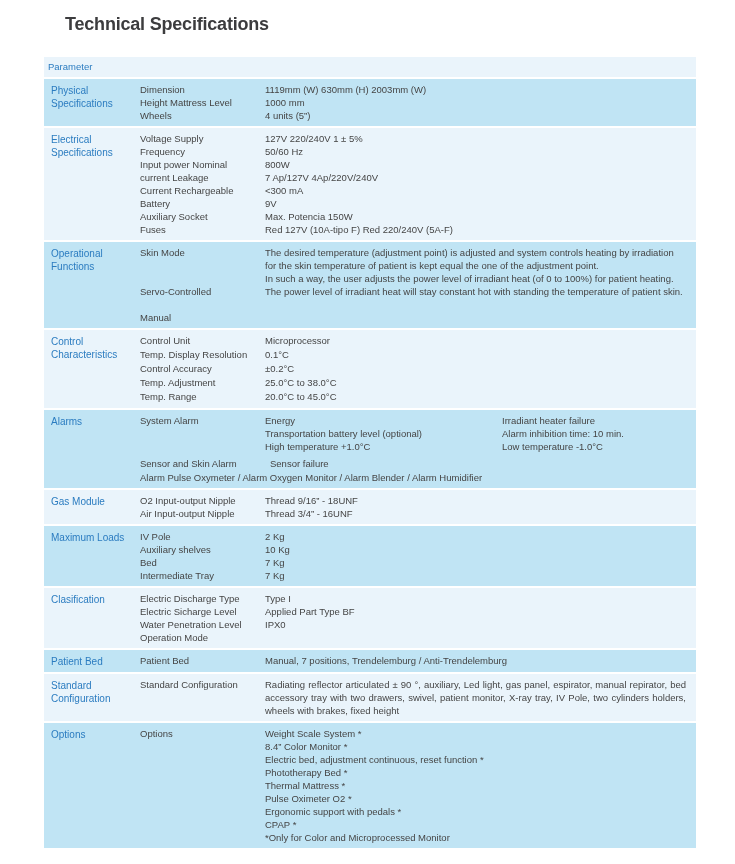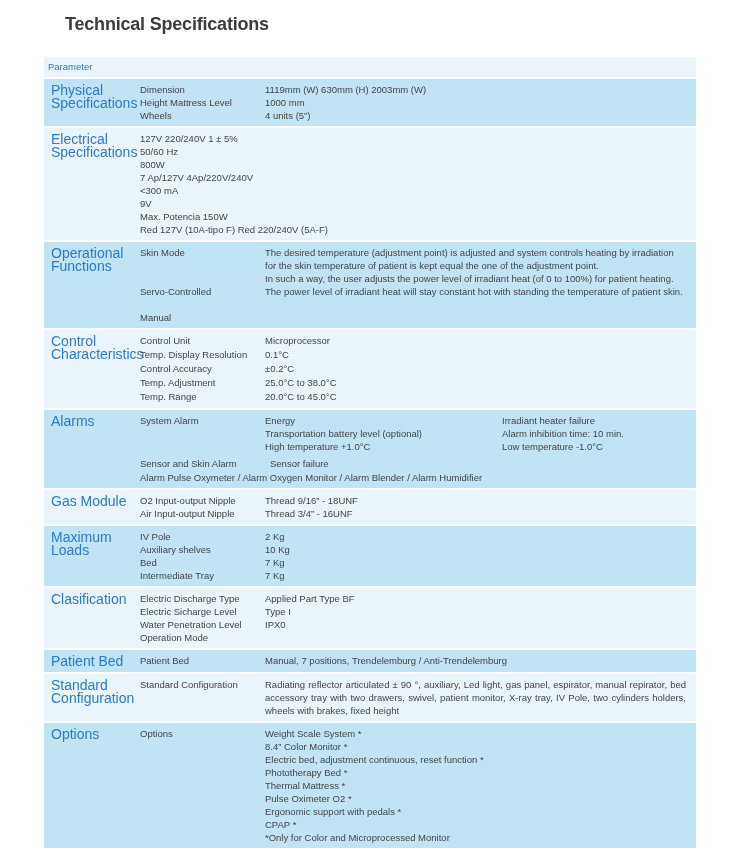--- a/index.html
+++ b/index.html
@@ -16,21 +16,21 @@
   .spec-table{position:absolute;left:44px;top:57px;width:652px;}
   .header-row{
     background:var(--light);height:20px;line-height:20px;padding-left:4px;
     color:var(--blue);font-size:9.5px;margin-bottom:2px;
   }
   .section{display:flex;padding:4px 0;margin-bottom:2px;}
   .shade-cyan{background:var(--cyan);}
   .shade-light{background:var(--light);}
   .col1{
     width:96px;flex:none;box-sizing:border-box;padding:1px 4px 0 7px;
-    color:var(--blue);font-size:14px;line-height:13px;
+    color:var(--blue);font-size:10px;line-height:13px;
   }
   .secbody{flex:1;min-width:0;}
   .rowline{display:flex;}
   .rowline.gap{margin-top:4px;}
   .col2{width:125px;flex:none;box-sizing:border-box;padding-right:6px;}
   .lbl,.val,.spanline{font-size:9.5px;line-height:13px;color:var(--text);}
   .col3{flex:1;display:flex;min-width:0;padding-right:10px;}
   .vals{flex:1;min-width:0;}
   .vals.fixed{flex:none;width:237px;}
   .rightcol{flex:1;min-width:0;}
@@ -68,20 +68,30 @@
                   <div class="val">4 units (5”)</div>
                 </div>
               </div>
             </div>
           </div>
         </div>
         <div class="section shade-light sec-electrical">
           <div class="col1">Electrical Specifications</div>
           <div class="secbody">
             <div class="rowline">
+              <div class="col2">
+                <div class="lbl">Voltage Supply</div>
+                <div class="lbl">Frequency</div>
+                <div class="lbl">Input power Nominal</div>
+                <div class="lbl">current Leakage</div>
+                <div class="lbl">Current Rechargeable</div>
+                <div class="lbl">Battery</div>
+                <div class="lbl">Auxiliary Socket</div>
+                <div class="lbl">Fuses</div>
+              </div>
               <div class="col3">
                 <div class="vals">
                   <div class="val">127V  220/240V  1 ± 5%</div>
                   <div class="val">50/60 Hz</div>
                   <div class="val">800W</div>
                   <div class="val">7 Ap/127V  4Ap/220V/240V</div>
                   <div class="val">&lt;300 mA</div>
                   <div class="val">9V</div>
                   <div class="val">Max. Potencia 150W</div>
                   <div class="val">Red 127V (10A-tipo F)   Red 220/240V (5A-F)</div>
@@ -208,22 +218,22 @@
           <div class="secbody">
             <div class="rowline">
               <div class="col2">
                 <div class="lbl">Electric Discharge Type</div>
                 <div class="lbl">Electric Sicharge Level</div>
                 <div class="lbl">Water Penetration Level</div>
                 <div class="lbl">Operation Mode</div>
               </div>
               <div class="col3">
                 <div class="vals">
+                  <div class="val">Type I</div>
                   <div class="val">Applied Part Type BF</div>
-                  <div class="val">Type I</div>
                   <div class="val">IPX0</div>
                 </div>
               </div>
             </div>
           </div>
         </div>
         <div class="section shade-cyan sec-patientbed">
           <div class="col1">Patient Bed</div>
           <div class="secbody">
             <div class="rowline">

